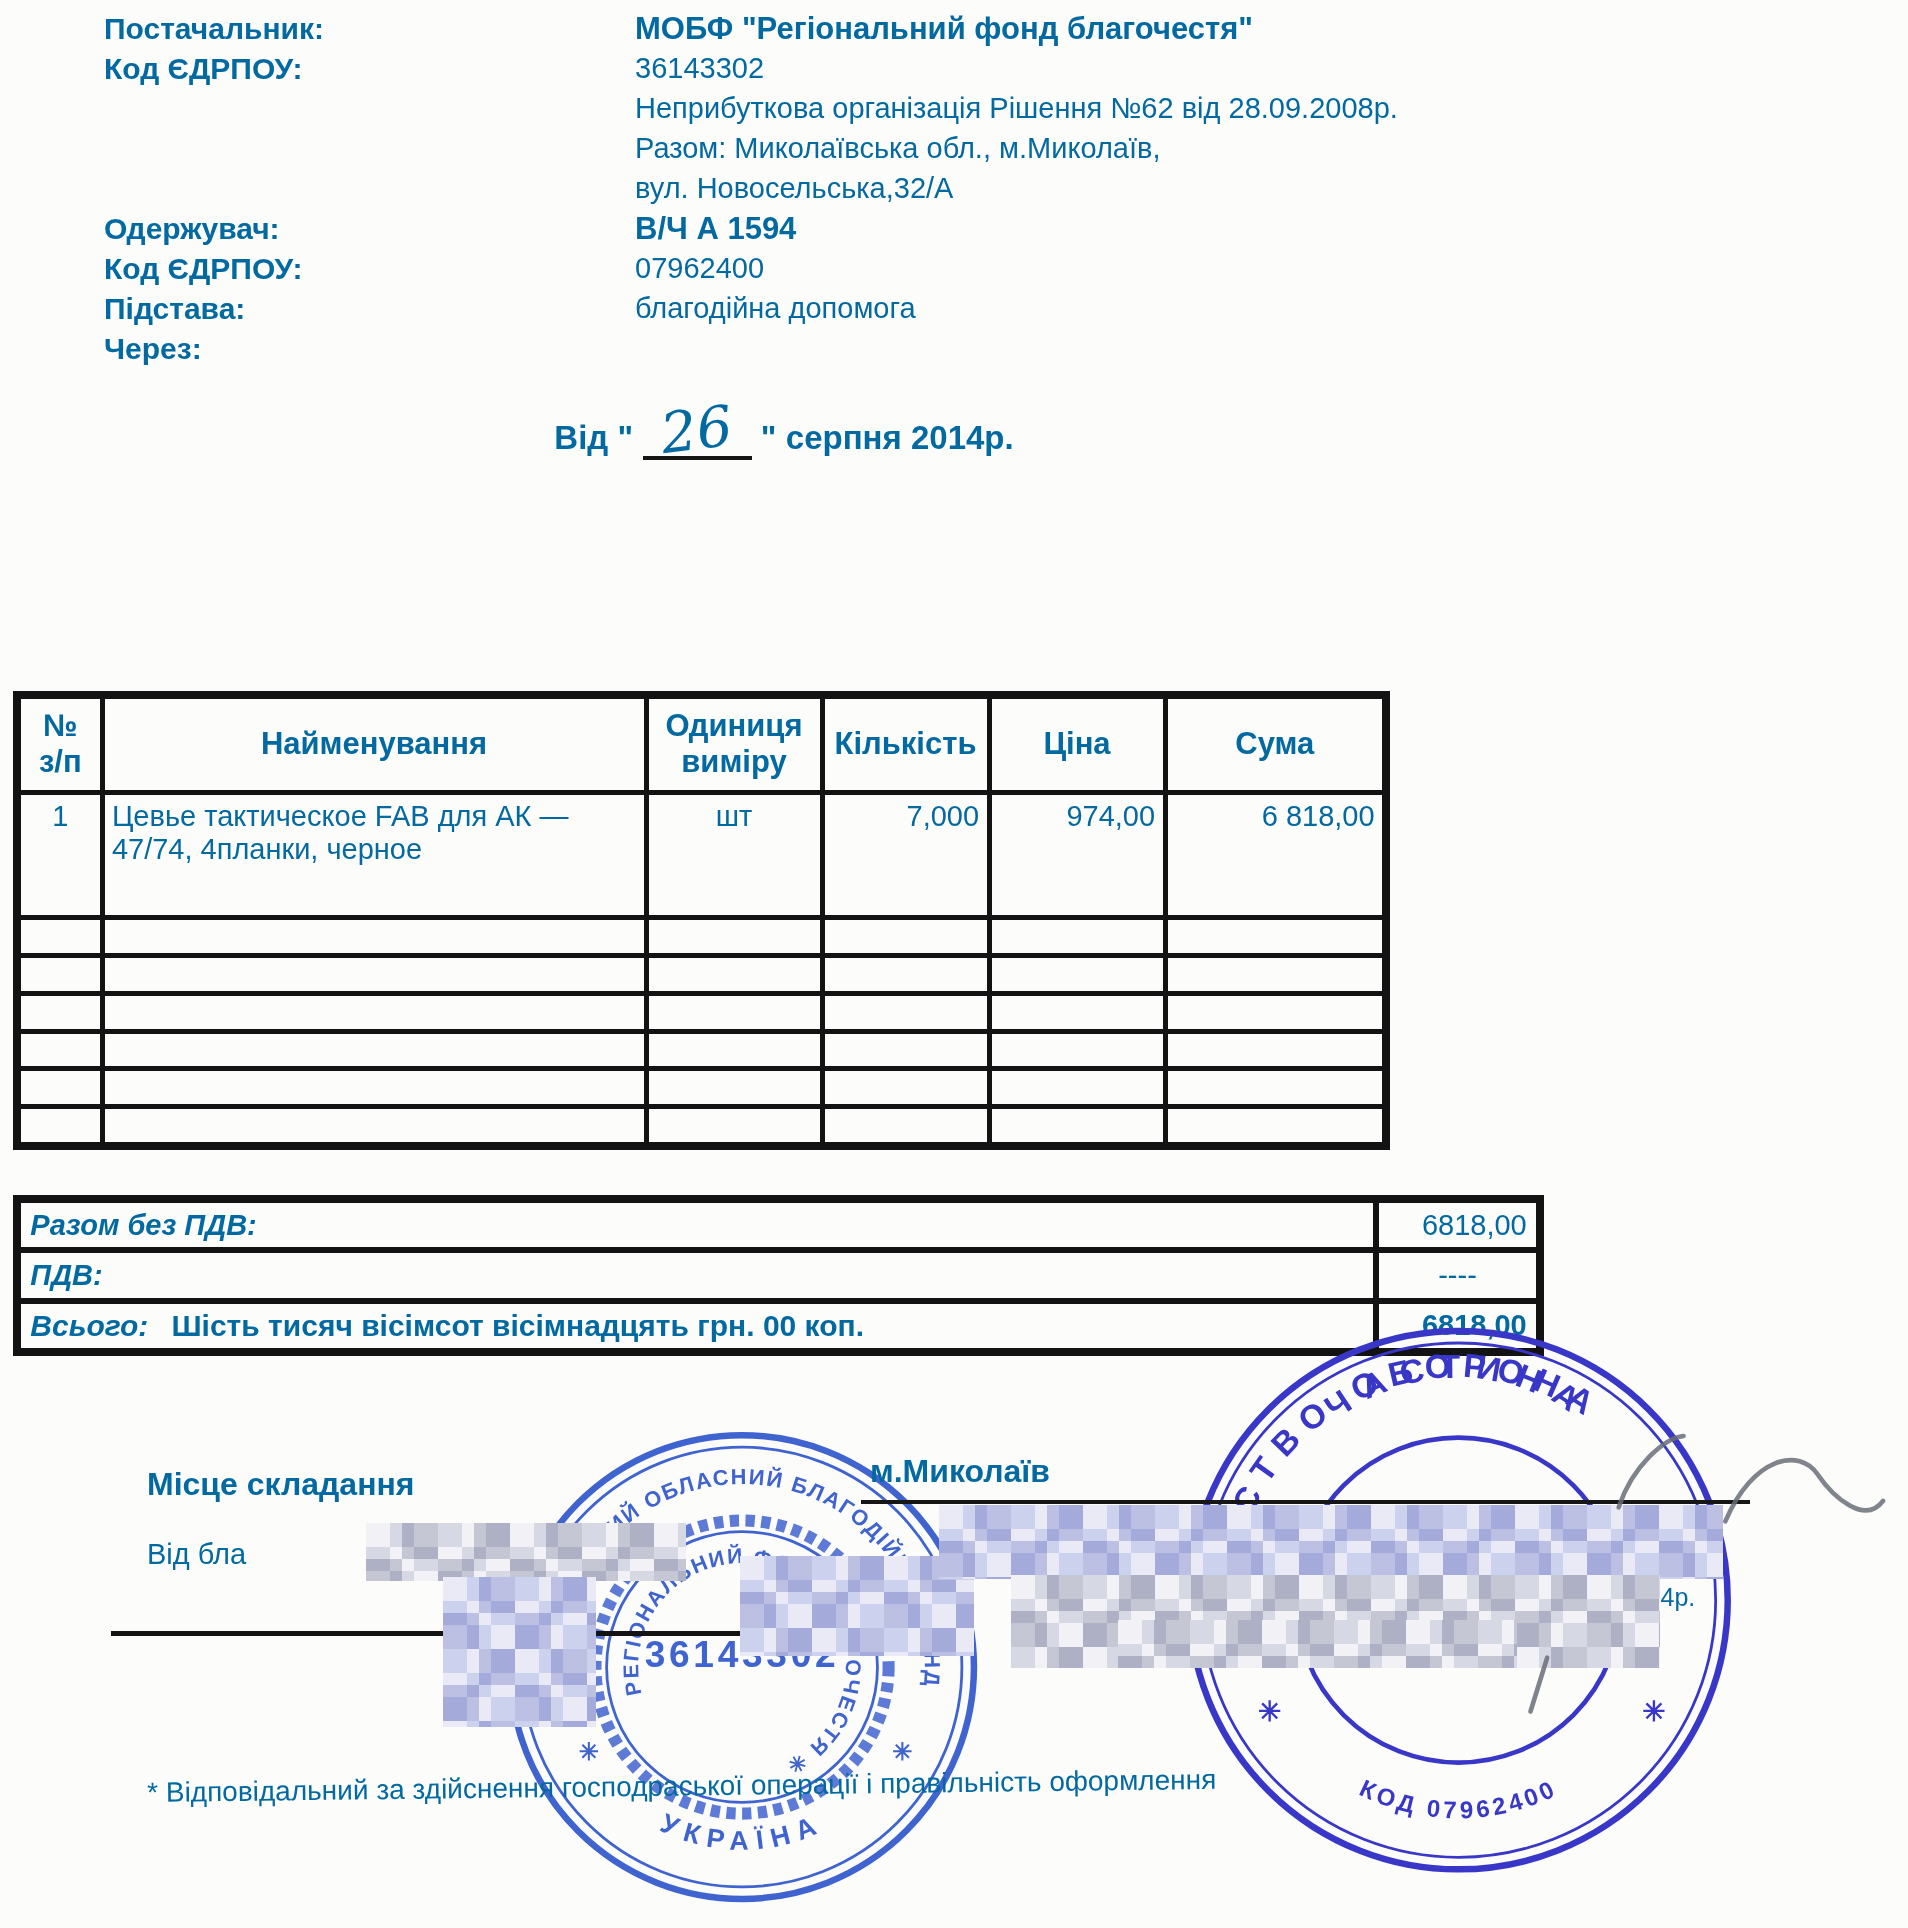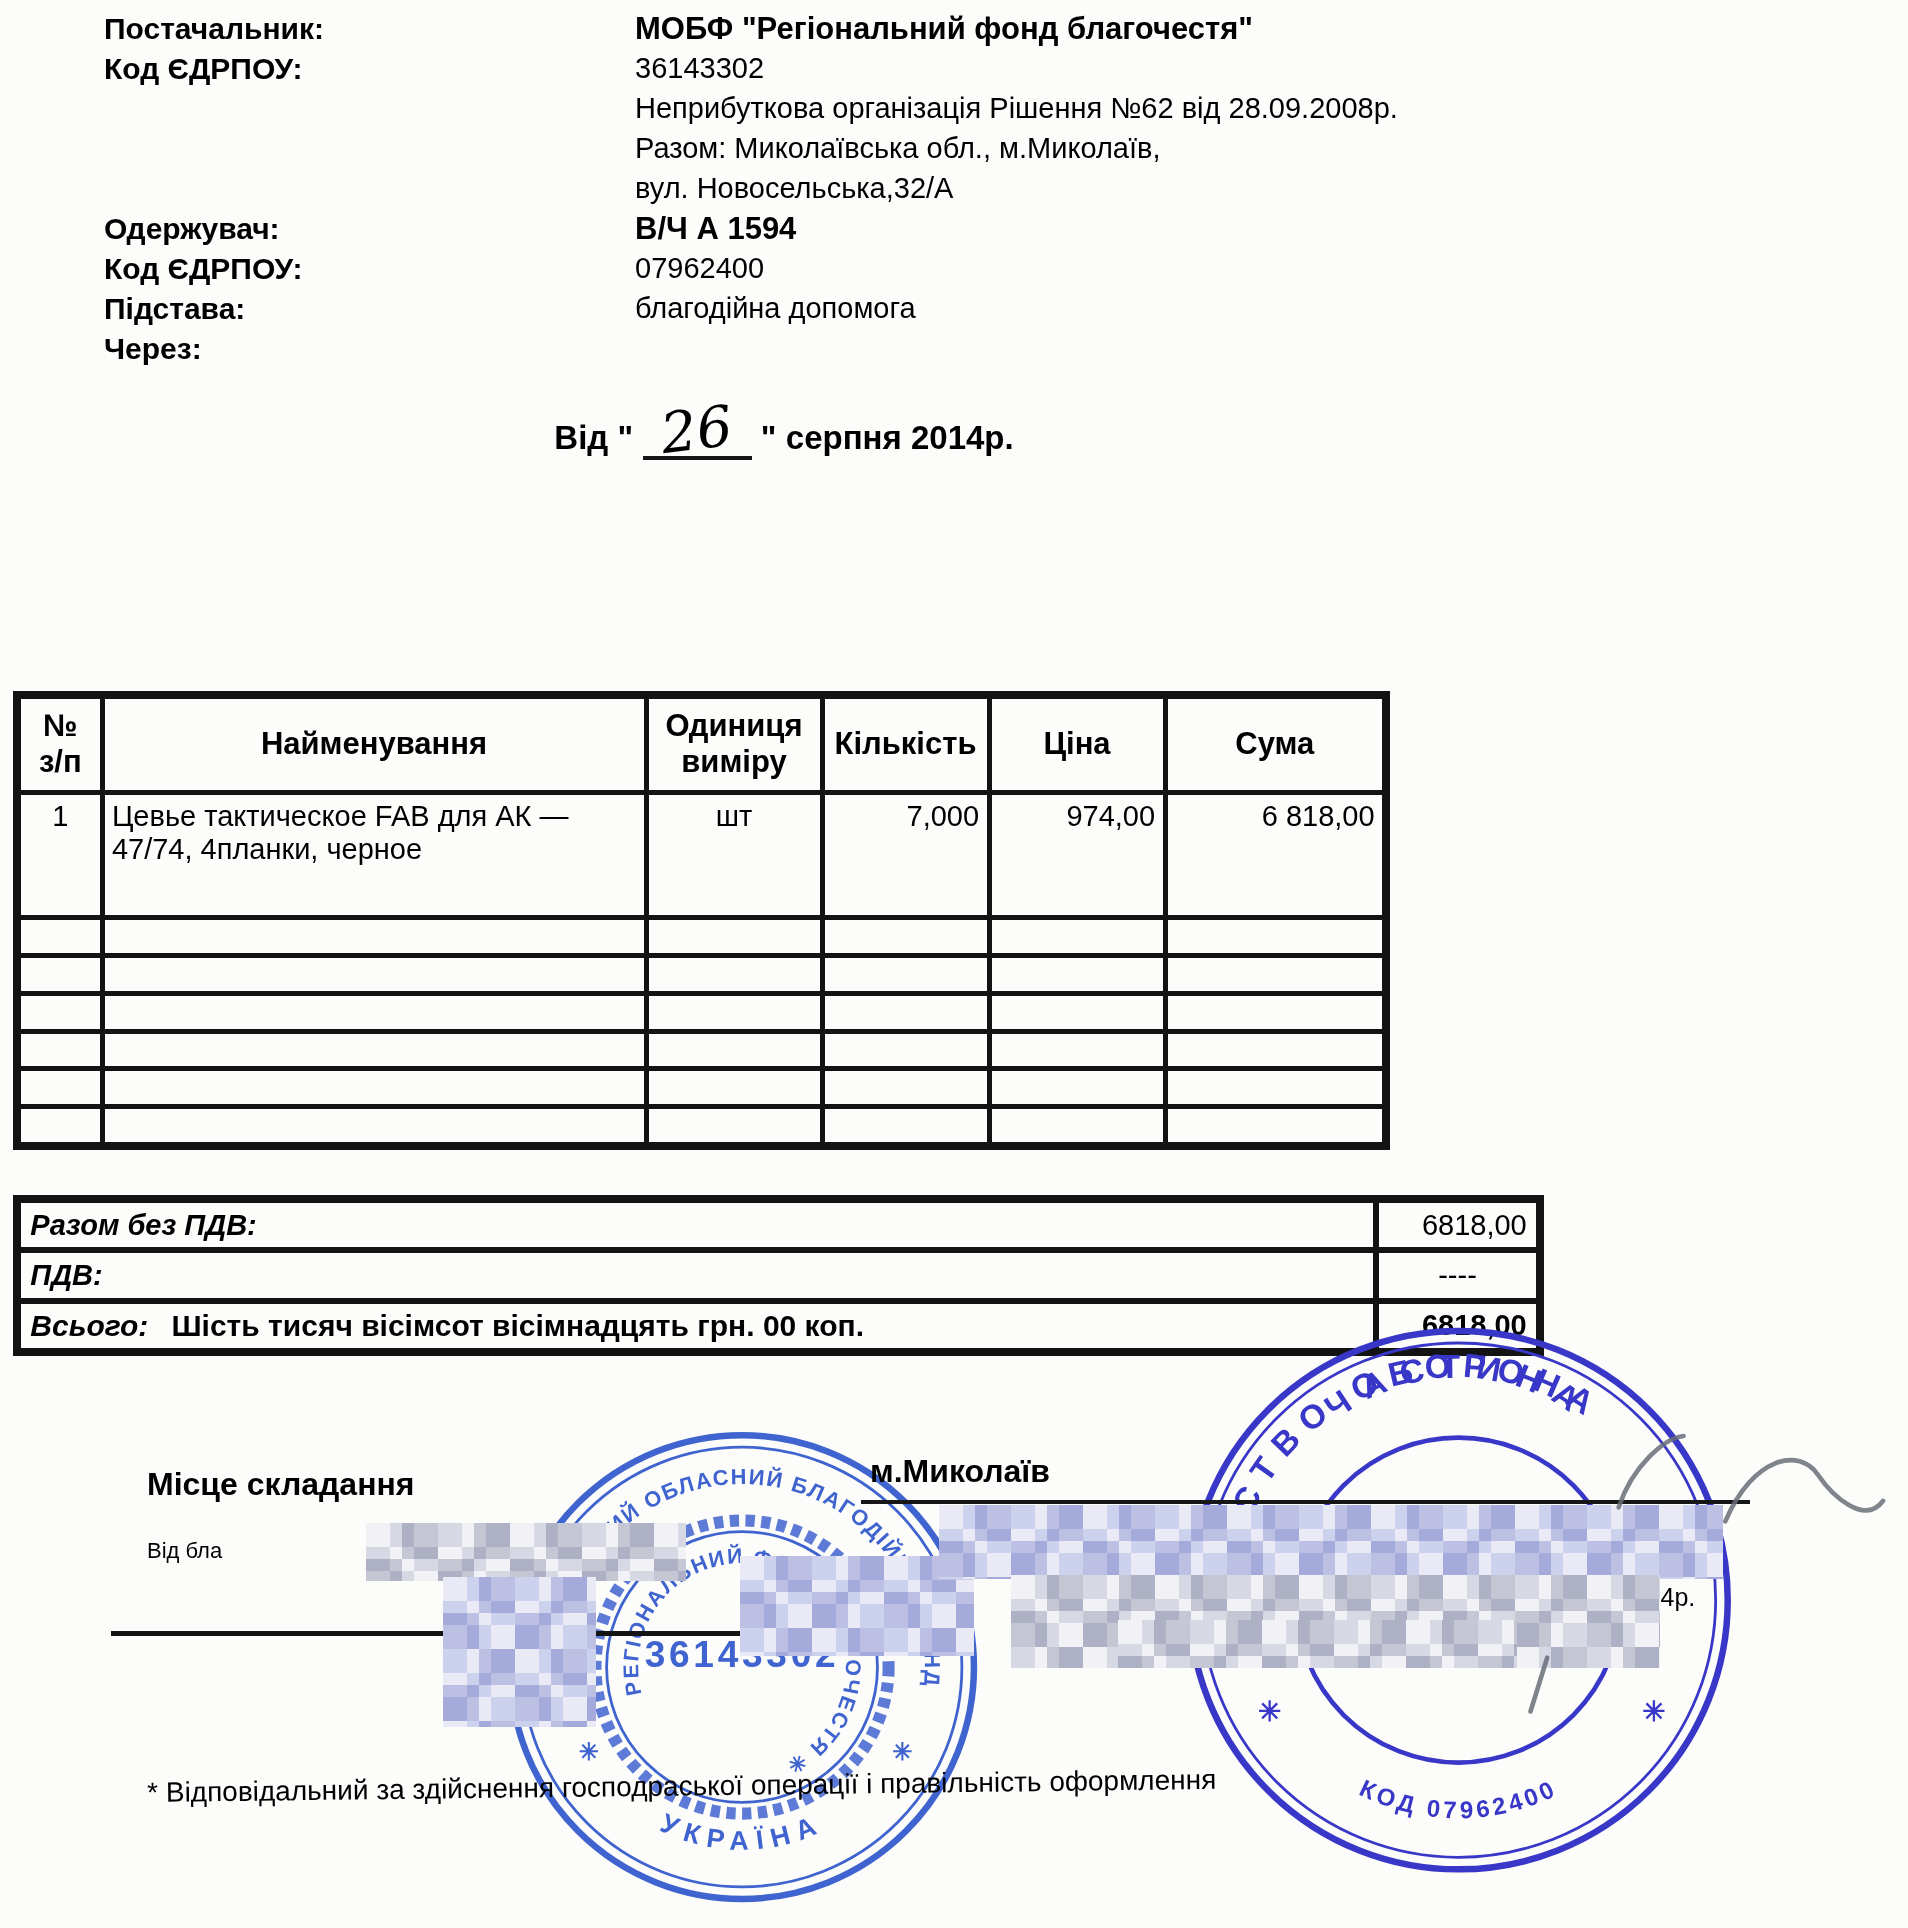--- a/index.html
+++ b/index.html
@@ -1,17 +1,17 @@
 <!DOCTYPE html>
 <html style="font-size:15px"><head>
 <meta charset="utf-8">
 <style>
   html,body{margin:0;padding:0;background:#e8e8e8;}
   .page{position:relative;width:1909px;height:1928px;background:#fcfcfa;
-        font-family:"Liberation Sans",sans-serif;color:#000000;overflow:hidden;}
+        font-family:"Liberation Sans",sans-serif;color:#0369a1;overflow:hidden;}
   .b{font-weight:bold;}
   .pre{white-space:pre-line;}
 
   
   .parties{position:absolute;left:104px;top:9.3px;width:1633px;}
   .prow{display:flex;min-height:40px;align-items:flex-start;}
   .plab{width:531px;font-size:30px;font-weight:bold;line-height:39px;}
   .pval{font-size:29px;line-height:39px;}
   .pval.vb{font-weight:bold;font-size:31px;}
 
@@ -38,21 +38,21 @@
                border:8.3px solid #131313;table-layout:fixed;}
   table.totals td{border:6.5px solid #131313;font-size:29px;padding:3.7px 9.3px;height:37px;vertical-align:middle;}
   .tot-lab{font-weight:bold;font-size:30px;font-style:italic;}
   .tot-words{font-weight:bold;font-size:30px;margin-left:15px;}
 
   
   .abs{position:absolute;}
   .place-lab{left:147px;top:1466px;font-size:32px;font-weight:bold;z-index:4;}
   .place-val{left:870px;top:1453px;font-size:32px;font-weight:bold;z-index:5;}
   .place-line{left:861px;top:1500px;width:889px;height:3.7px;background:#161616;z-index:5;}
-  .from-ben{left:147px;top:1538px;font-size:22px;z-index:4;}
+  .from-ben{left:147px;top:1538px;font-size:29px;z-index:4;}
   .sign-line{left:111px;top:1631px;width:742px;height:4.6px;background:#131313;z-index:4;}
   .zadov{left:1095px;top:1583px;font-size:25px;z-index:4;display:flex;align-items:baseline;gap:9.3px;}
   .blank{display:inline-block;border-bottom:2.8px solid #161616;height:20.4px;}
   .bl1{width:119px;} .bl2{width:80px;} .bl3{width:137px;}
   .note{left:147px;top:1777px;font-size:28px;z-index:4;transform:rotate(-0.7deg);transform-origin:left top;}
 
   
   .stamp{position:absolute;z-index:2;}
   .stamp text{font-family:"Liberation Sans",sans-serif;font-weight:bold;}
   .stamp-left{left:499px;top:1424px;}

